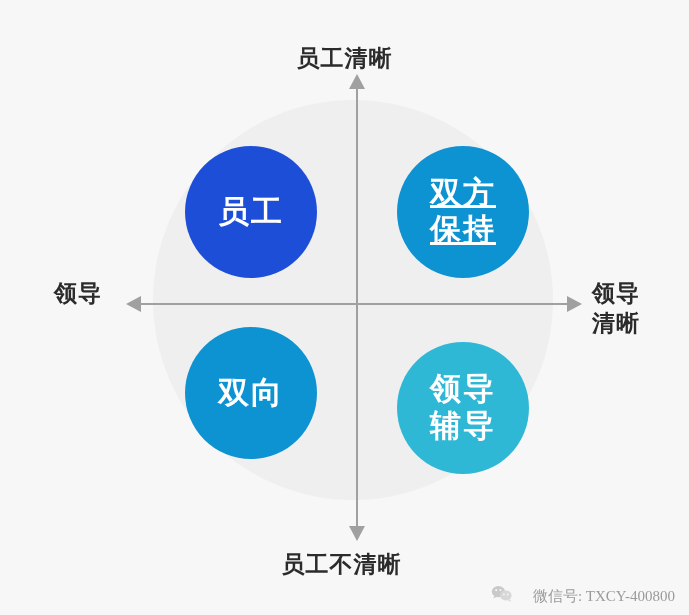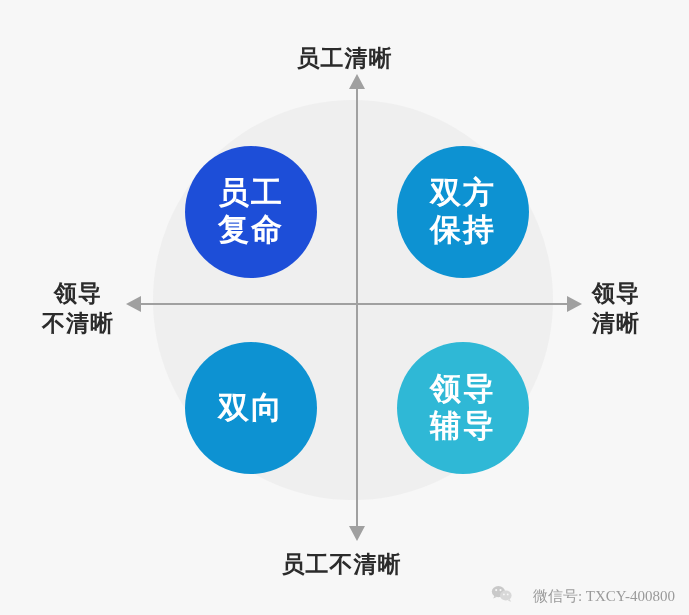--- a/index.html
+++ b/index.html
@@ -115,21 +115,21 @@
     font-size: 31px;
     font-weight: 700;
     letter-spacing: 2px;
     line-height: 1.18;
     text-align: center;
   }
   .bubble span { display: block; }
 
   .bubble-tl { left: 185px; top: 146px; }
   .bubble-tr { left: 397px; top: 146px; }
-  .bubble-bl { left: 185px; top: 342px; }
+  .bubble-bl { left: 185px; top: 327px; }
   .bubble-br { left: 397px; top: 342px; }
 
   
   .watermark {
     position: absolute;
     right: 14px;
     bottom: 8px;
     display: flex;
     align-items: center;
     gap: 20px;
@@ -153,34 +153,32 @@
   <div class="arrow arrow-down" style="border-top-color: rgb(160, 160, 160);"></div>
   <div class="arrow arrow-left" style="border-right-color: rgb(160, 160, 160);"></div>
   <div class="arrow arrow-right" style="border-left-color: rgb(160, 160, 160);"></div>
 
   <div class="axis-label label-top">员工清晰</div>
 
   <div class="axis-label label-bottom">员工不清晰</div>
 
   <div class="axis-label label-left">
     <div>领导</div>
-    <div>不清晰</div>
   </div>
 
   <div class="axis-label label-right">
     <div>领导</div>
     <div>清晰</div>
   </div>
 
   <div class="bubble bubble-tl" style="background: #1d4ed8;">
     <span>员工</span>
-    <span>复命</span>
-  </div>
-
-  <div class="bubble bubble-tr" style="background: rgb(13, 146, 210);">
+  </div>
+
+  <div class="bubble bubble-tr" style="background: rgb(13, 146, 210); text-decoration: underline;">
     <span>双方</span>
     <span>保持</span>
   </div>
 
   <div class="bubble bubble-bl" style="background: rgb(13, 146, 210);">
     <span>双向</span>
   </div>
 
   <div class="bubble bubble-br" style="background: rgb(47, 184, 214);">
     <span>领导</span>

